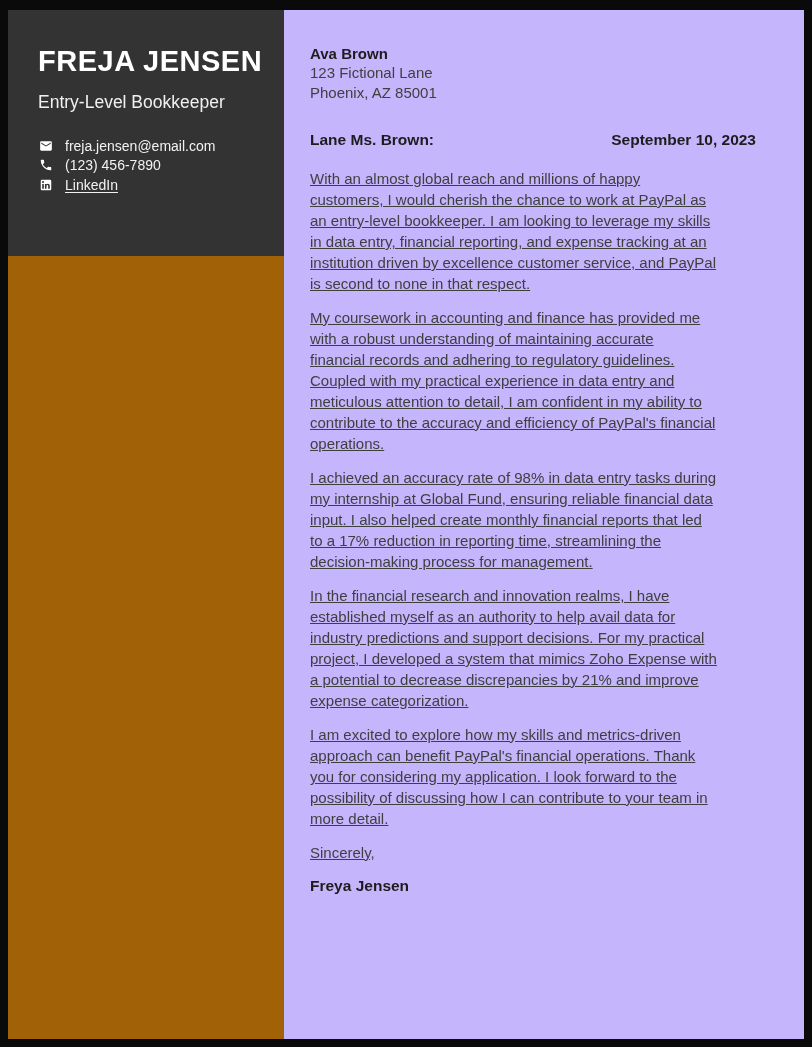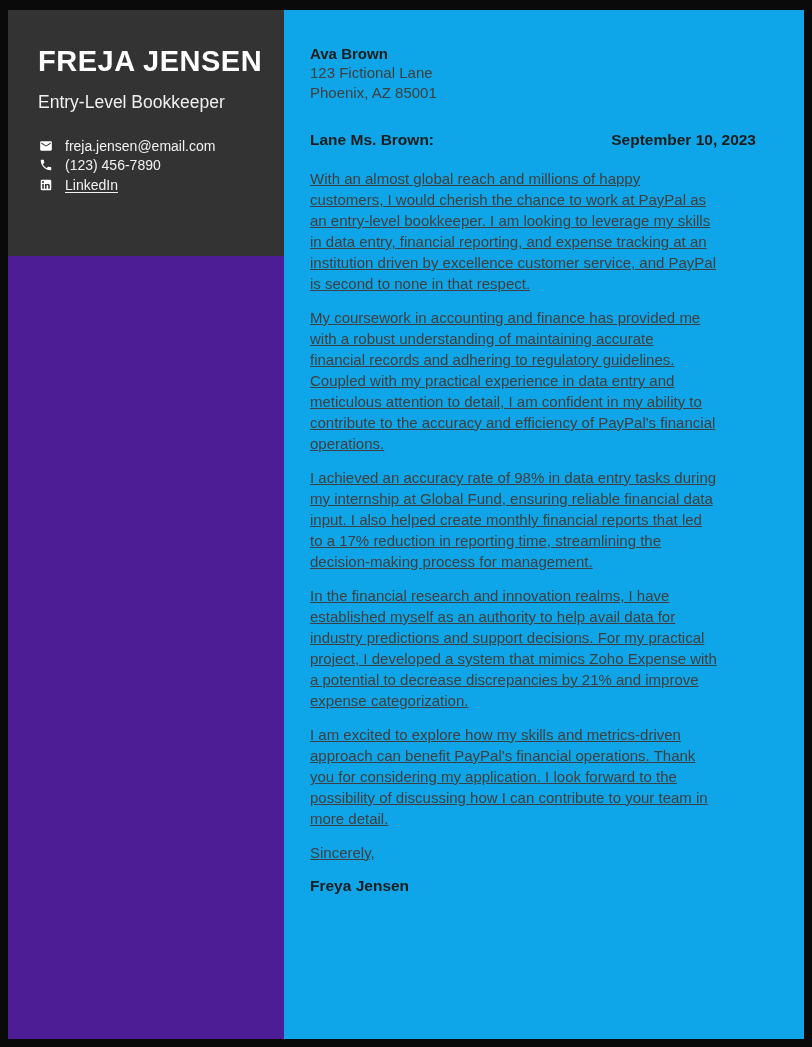--- a/index.html
+++ b/index.html
@@ -18,21 +18,21 @@
   .inner {
     position: absolute;
     top: 10px; left: 8px; right: 8px; bottom: 8px;
     display: flex;
   }
 
   
   .sidebar-col {
     width: 276px;
     flex: 0 0 276px;
-    background: #4c1d95;
+    background: #a16207;
     display: flex;
     flex-direction: column;
   }
   .sidebar-dark {
     height: 246px;
     background: #333333;
     color: #ffffff;
     padding: 34px 26px 0 30px;
   }
   .sidebar-name {
@@ -72,21 +72,21 @@
   .contact-label.link {
     text-decoration: underline;
     text-underline-offset: 2px;
     cursor: pointer;
     color: #f2f2f2;
   }
 
   
   .content {
     flex: 1;
-    background: #0ea5e9;
+    background: #c4b5fd;
     padding: 34px 48px 0 26px;
     color: #3f3f3f;
   }
   .recipient { font-size: 15px; line-height: 19.3px; }
   .recipient-name { font-weight: bold; color: #1d1d1d; }
   .meta-row {
     display: flex;
     justify-content: space-between;
     align-items: baseline;
     margin-top: 29px;

